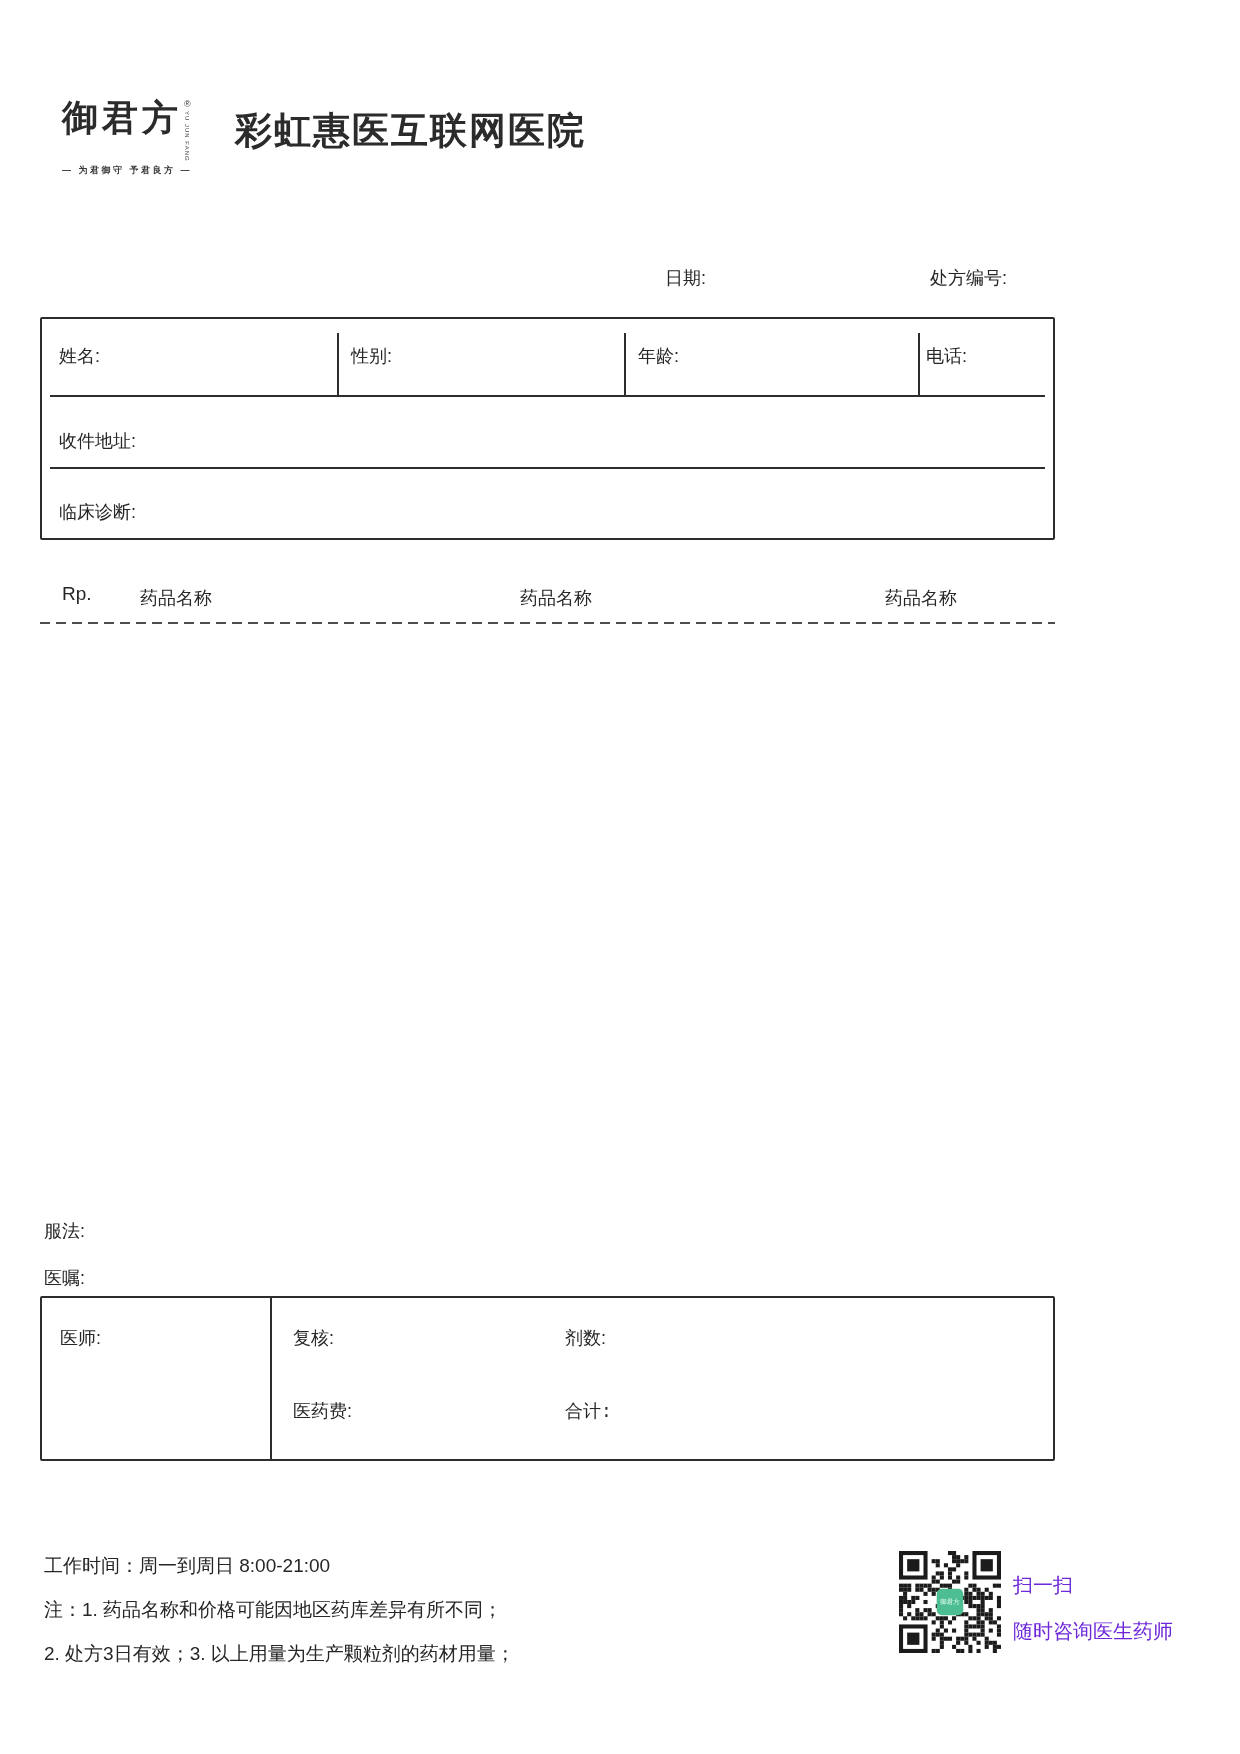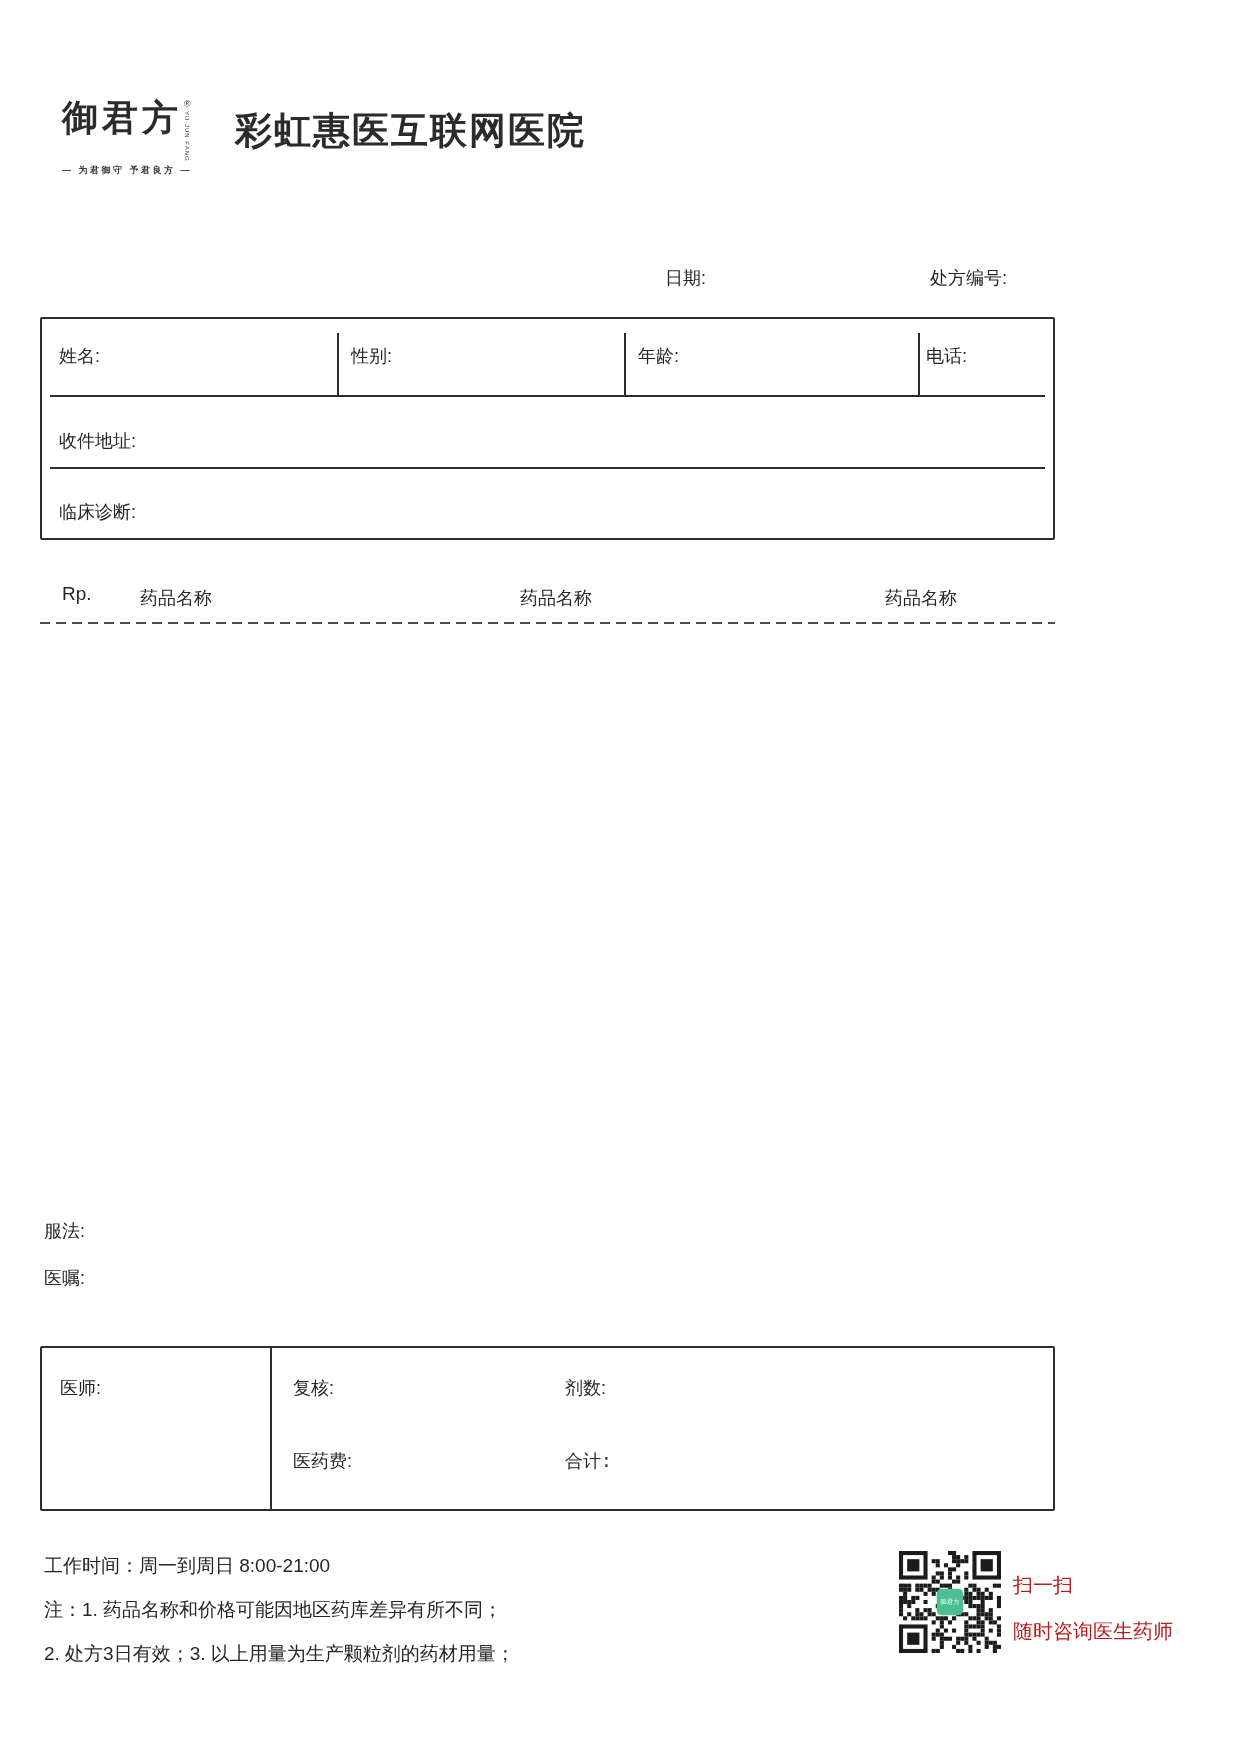--- a/index.html
+++ b/index.html
@@ -26,31 +26,31 @@
     margin-top:2px; font-size:9px; letter-spacing:2.5px; color:#3a3a3a; font-weight:600;
   }
   .hospital-title {
     position:absolute; left:235px; top:106px; margin:0;
     font-size:37px; font-weight:800; letter-spacing:2px; color:#2b2b2b;
   }
 
   
   .t18 { font-size:18px; color:#262626; }
   .t19 { font-size:19px; color:#262626; }
-  .t20 { font-size:20px; color:#b91c1c; }
+  .t20 { font-size:20px; color:#6d28d9; }
 
   
   .rule-box {
     position:absolute; border:2px solid #2d2d2d; border-radius:2px; background:#ffffff;
   }
   .patient-box { left:40px; top:317px; width:1011px; height:219px; }
   .hline { position:absolute; left:8px; width:calc(100% - 16px); height:2px; background:#2d2d2d; }
   .col-divider { position:absolute; top:14px; height:62px; width:2px; background:#2d2d2d; }
 
-  .signoff-box { left:40px; top:1346px; width:1011px; height:161px; }
+  .signoff-box { left:40px; top:1296px; width:1011px; height:161px; }
   .signoff-divider { position:absolute; left:228px; top:0; bottom:0; width:2px; background:#2d2d2d; }
 
   
   .dashed-line {
     position:absolute; left:40px; top:622px; width:1015px; height:2px;
     background:repeating-linear-gradient(to right, #4d4d4d 0 10px, transparent 10px 16px);
   }
 
   
   .qr-wrap { position:absolute; left:899px; top:1551px; width:102px; height:102px; }

